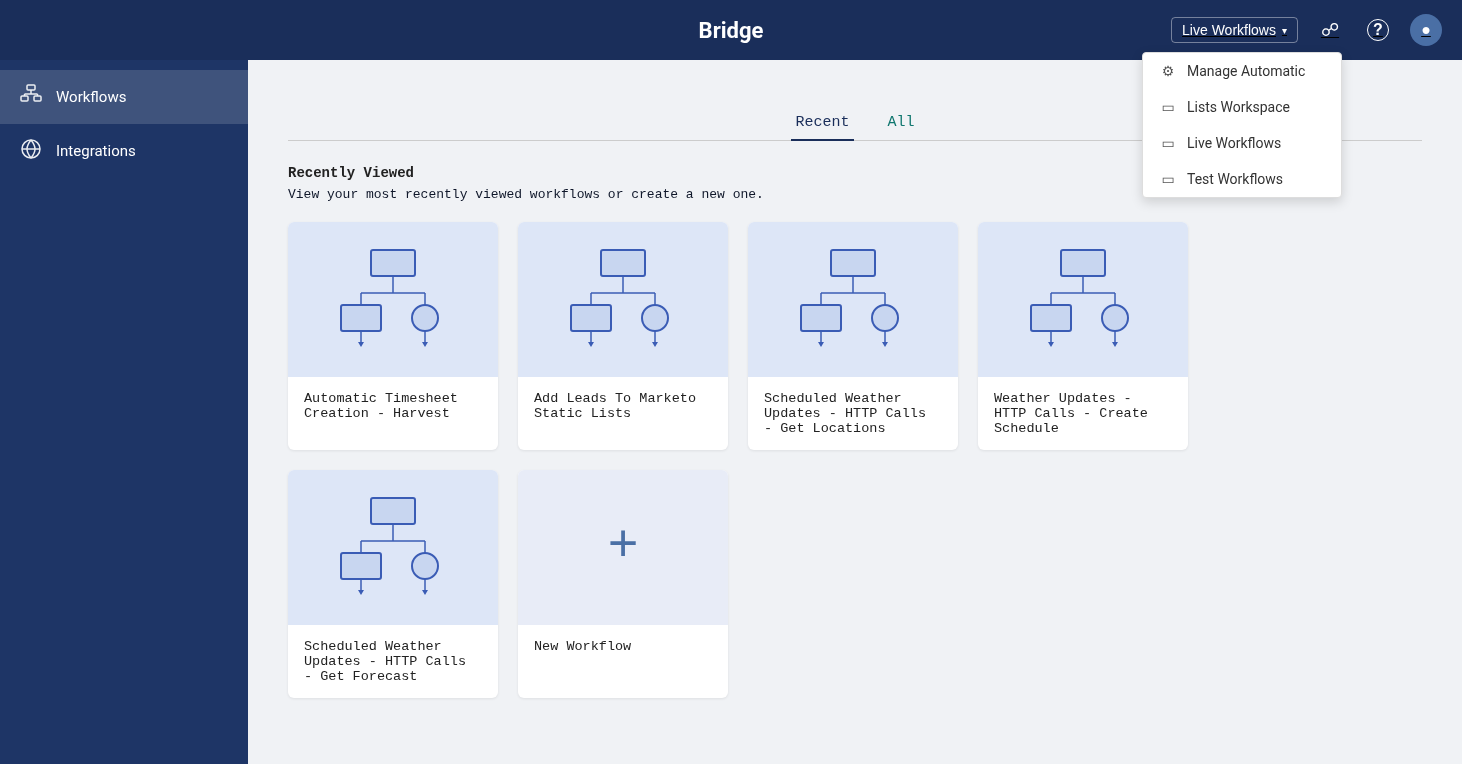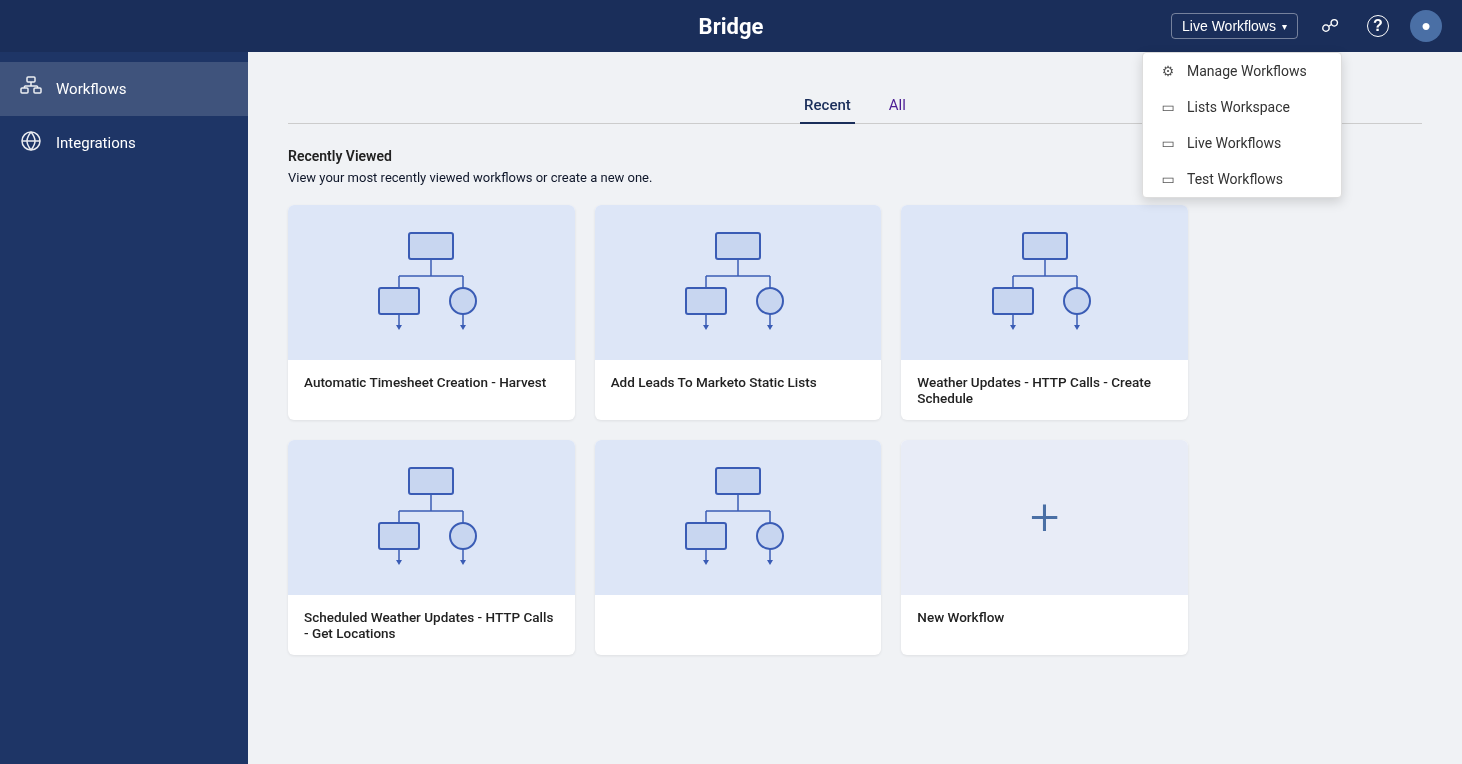--- a/index.html
+++ b/index.html
@@ -1,27 +1,28 @@
 <!DOCTYPE html>
 <html><head>
   <meta charset="utf-8">
   <style>
     * { box-sizing: border-box; margin: 0; padding: 0; }
     body { font-family: -apple-system, BlinkMacSystemFont, 'Segoe UI', Roboto, sans-serif; display: flex; flex-direction: column; height: 764px; width: 1462px; overflow: hidden; }
 
     
     .top-nav {
       background: #1a2e5a;
-      height: 52px;
+      height: 60px;
       display: flex;
       align-items: center;
       justify-content: flex-start;
       padding: 0 20px;
       position: relative;
       z-index: 100;
+      text-decoration: underline;
     }
     .top-nav-title {
       position: absolute;
       left: 50%;
       transform: translateX(-50%);
       color: white;
       font-size: 22px;
       font-weight: 700;
     }
     .top-nav-right {
@@ -130,37 +131,38 @@
     }
     .sidebar-icon {
       font-size: 18px;
       opacity: 0.9;
     }
 
     
     .content-area {
       flex: 1;
       background: #f0f2f5;
-      padding: 36px 40px;
+      padding: 46px 40px;
       overflow-y: auto;
+      font-family: Liberation Mono, monospace;
     }
 
     
     .tabs {
       display: flex;
       gap: 30px;
       border-bottom: 1px solid #ccc;
       margin-bottom: 24px;
       justify-content: center;
     }
     .tab {
       padding: 8px 4px;
       font-size: 15px;
       cursor: pointer;
-      color: #4c1d95;
+      color: #0f766e;
       border-bottom: 2px solid transparent;
       margin-bottom: -1px;
     }
     .tab.active {
       color: #1a2e5a;
       border-bottom: 2px solid #1a2e5a;
       font-weight: 500;
     }
 
     
@@ -172,21 +174,21 @@
     }
     .section-subtitle {
       font-size: 13px;
       color: #0f172a;
       margin-bottom: 20px;
     }
 
     
     .workflow-grid {
       display: grid;
-      grid-template-columns: repeat(3, 1fr);
+      grid-template-columns: repeat(4, 1fr);
       gap: 20px;
       max-width: 900px;
     }
 
     .workflow-card {
       background: white;
       border-radius: 6px;
       overflow: hidden;
       cursor: pointer;
       box-shadow: 0 1px 3px rgba(0,0,0,0.08);
@@ -240,21 +242,21 @@
       <span style="font-size:16px;border:1px solid white;border-radius:50%;width:22px;height:22px;display:flex;align-items:center;justify-content:center;font-weight:bold;">?</span>
     </button>
     <button class="avatar-btn">
       <span>●</span>
     </button>
   </div>
 
   <div class="dropdown-menu">
     <div class="dropdown-item">
       <span class="dropdown-item-icon">⚙</span>
-      <span>Manage Workflows</span>
+      <span>Manage Automatic</span>
     </div>
     <div class="dropdown-item">
       <span class="dropdown-item-icon">▭</span>
       <span>Lists Workspace</span>
     </div>
     <div class="dropdown-item">
       <span class="dropdown-item-icon">▭</span>
       <span>Live Workflows</span>
     </div>
     <div class="dropdown-item">
@@ -362,61 +364,64 @@
             <line x1="92" y1="48" x2="92" y2="60" stroke="#3a5cb5" stroke-width="1.5"></line>
             <rect x="8" y="60" width="40" height="26" rx="2" stroke="#3a5cb5" stroke-width="2" fill="#c8d6f0"></rect>
             <circle cx="92" cy="73" r="13" stroke="#3a5cb5" stroke-width="2" fill="#c8d6f0"></circle>
             <line x1="28" y1="86" x2="28" y2="98" stroke="#3a5cb5" stroke-width="1.5"></line>
             <line x1="92" y1="86" x2="92" y2="98" stroke="#3a5cb5" stroke-width="1.5"></line>
             <polygon points="28,102 25,97 31,97" fill="#3a5cb5"></polygon>
             <polygon points="92,102 89,97 95,97" fill="#3a5cb5"></polygon>
           </svg>
         </div>
         <div class="card-label">
-          <span>Weather Updates - HTTP Calls - Create Schedule</span>
+          <span>Scheduled Weather Updates - HTTP Calls - Get Locations</span>
         </div>
       </div>
 
       <div class="workflow-card">
         <div class="card-thumbnail">
           <svg class="workflow-svg" viewBox="0 0 120 110" fill="none" xmlns="http://www.w3.org/2000/svg">
             <rect x="38" y="5" width="44" height="26" rx="2" stroke="#3a5cb5" stroke-width="2" fill="#c8d6f0"></rect>
             <line x1="60" y1="31" x2="60" y2="48" stroke="#3a5cb5" stroke-width="1.5"></line>
             <line x1="28" y1="48" x2="92" y2="48" stroke="#3a5cb5" stroke-width="1.5"></line>
             <line x1="28" y1="48" x2="28" y2="60" stroke="#3a5cb5" stroke-width="1.5"></line>
             <line x1="92" y1="48" x2="92" y2="60" stroke="#3a5cb5" stroke-width="1.5"></line>
             <rect x="8" y="60" width="40" height="26" rx="2" stroke="#3a5cb5" stroke-width="2" fill="#c8d6f0"></rect>
             <circle cx="92" cy="73" r="13" stroke="#3a5cb5" stroke-width="2" fill="#c8d6f0"></circle>
             <line x1="28" y1="86" x2="28" y2="98" stroke="#3a5cb5" stroke-width="1.5"></line>
             <line x1="92" y1="86" x2="92" y2="98" stroke="#3a5cb5" stroke-width="1.5"></line>
             <polygon points="28,102 25,97 31,97" fill="#3a5cb5"></polygon>
             <polygon points="92,102 89,97 95,97" fill="#3a5cb5"></polygon>
           </svg>
         </div>
         <div class="card-label">
-          <span>Scheduled Weather Updates - HTTP Calls - Get Locations</span>
+          <span>Weather Updates - HTTP Calls - Create Schedule</span>
         </div>
       </div>
 
       <div class="workflow-card">
         <div class="card-thumbnail">
           <svg class="workflow-svg" viewBox="0 0 120 110" fill="none" xmlns="http://www.w3.org/2000/svg">
             <rect x="38" y="5" width="44" height="26" rx="2" stroke="#3a5cb5" stroke-width="2" fill="#c8d6f0"></rect>
             <line x1="60" y1="31" x2="60" y2="48" stroke="#3a5cb5" stroke-width="1.5"></line>
             <line x1="28" y1="48" x2="92" y2="48" stroke="#3a5cb5" stroke-width="1.5"></line>
             <line x1="28" y1="48" x2="28" y2="60" stroke="#3a5cb5" stroke-width="1.5"></line>
             <line x1="92" y1="48" x2="92" y2="60" stroke="#3a5cb5" stroke-width="1.5"></line>
             <rect x="8" y="60" width="40" height="26" rx="2" stroke="#3a5cb5" stroke-width="2" fill="#c8d6f0"></rect>
             <circle cx="92" cy="73" r="13" stroke="#3a5cb5" stroke-width="2" fill="#c8d6f0"></circle>
             <line x1="28" y1="86" x2="28" y2="98" stroke="#3a5cb5" stroke-width="1.5"></line>
             <line x1="92" y1="86" x2="92" y2="98" stroke="#3a5cb5" stroke-width="1.5"></line>
             <polygon points="28,102 25,97 31,97" fill="#3a5cb5"></polygon>
             <polygon points="92,102 89,97 95,97" fill="#3a5cb5"></polygon>
           </svg>
         </div>
+        <div class="card-label">
+          <span>Scheduled Weather Updates - HTTP Calls - Get Forecast</span>
+        </div>
       </div>
 
       <div class="workflow-card new-workflow-card">
         <div class="card-thumbnail">
           <span class="plus-icon">+</span>
         </div>
         <div class="card-label">
           <span>New Workflow</span>
         </div>
       </div>

